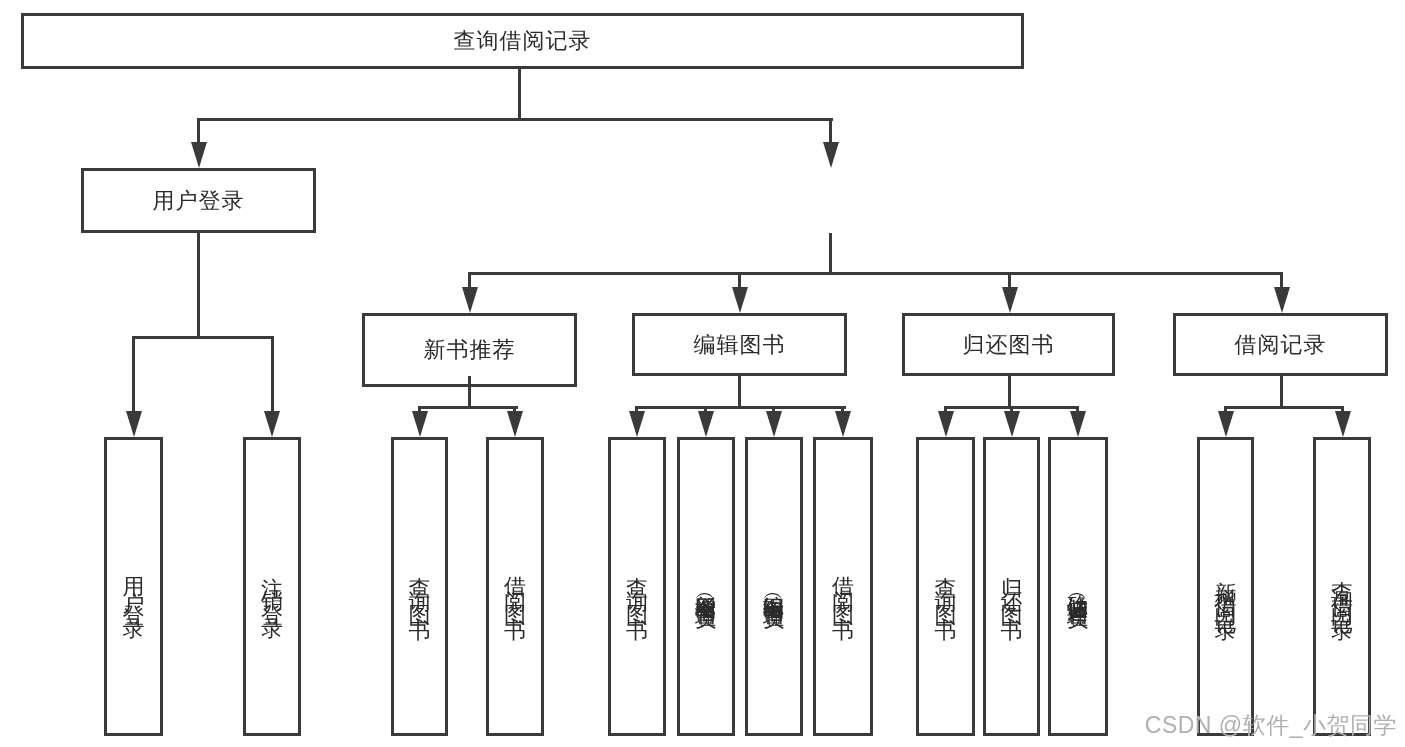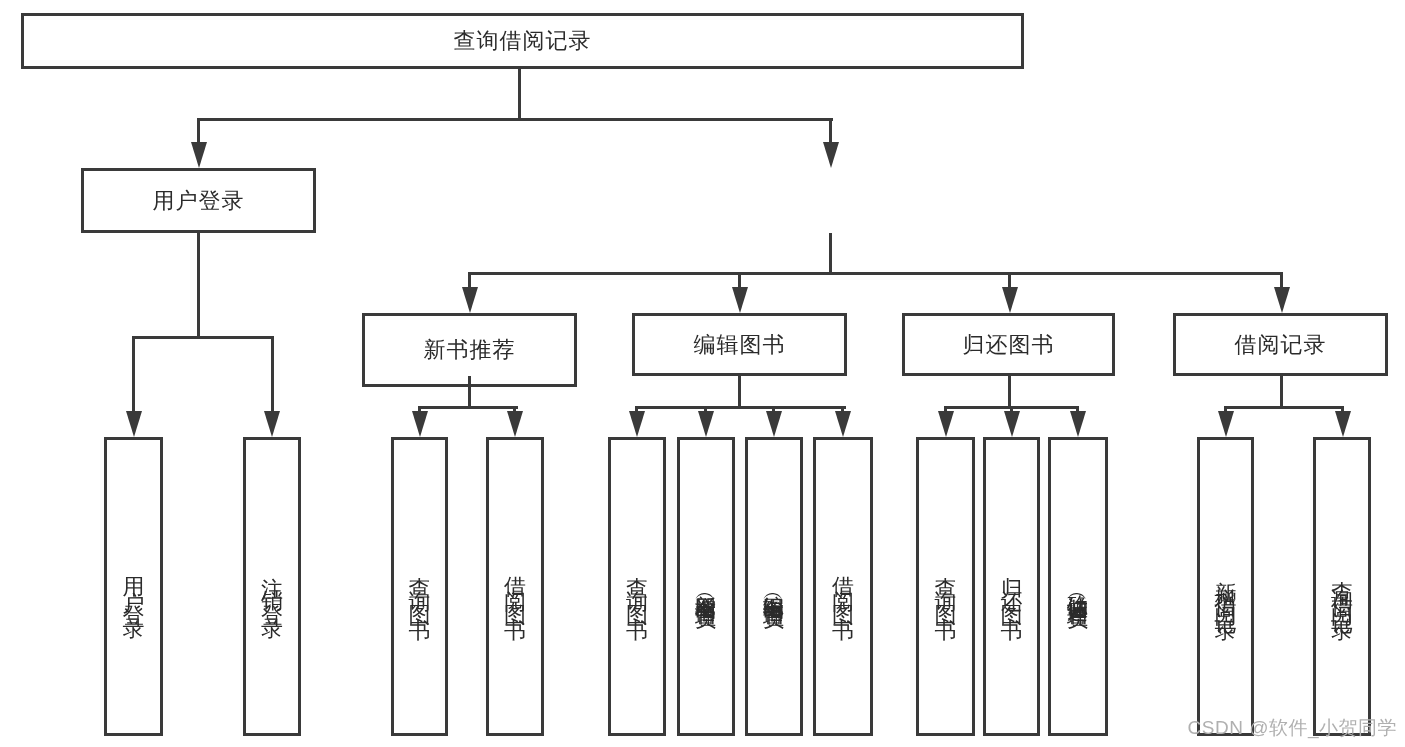--- a/index.html
+++ b/index.html
@@ -20,21 +20,21 @@
   .v-box.dense{letter-spacing:2px;font-size:21px;}
   .line{position:absolute;background:#3a3a3a;}
   .vl{width:3px;}
   .hl{height:3px;}
   .arrow{
     position:absolute;width:0;height:0;
     border-left:8px solid transparent;border-right:8px solid transparent;
     border-top:26px solid #3a3a3a;
   }
   .watermark{
-    position:absolute;right:8px;bottom:6px;font-size:19px;color:#b0b0b0;
+    position:absolute;right:8px;bottom:6px;font-size:23px;color:#b0b0b0;
     letter-spacing:0.5px;white-space:nowrap;
   }
 </style>
 </head>
 <body>
 
 <div id="canvas">
 
   <div class="box h-box" style="left:21px;top:13px;width:1003px;height:56px;">查询借阅记录</div>
 

